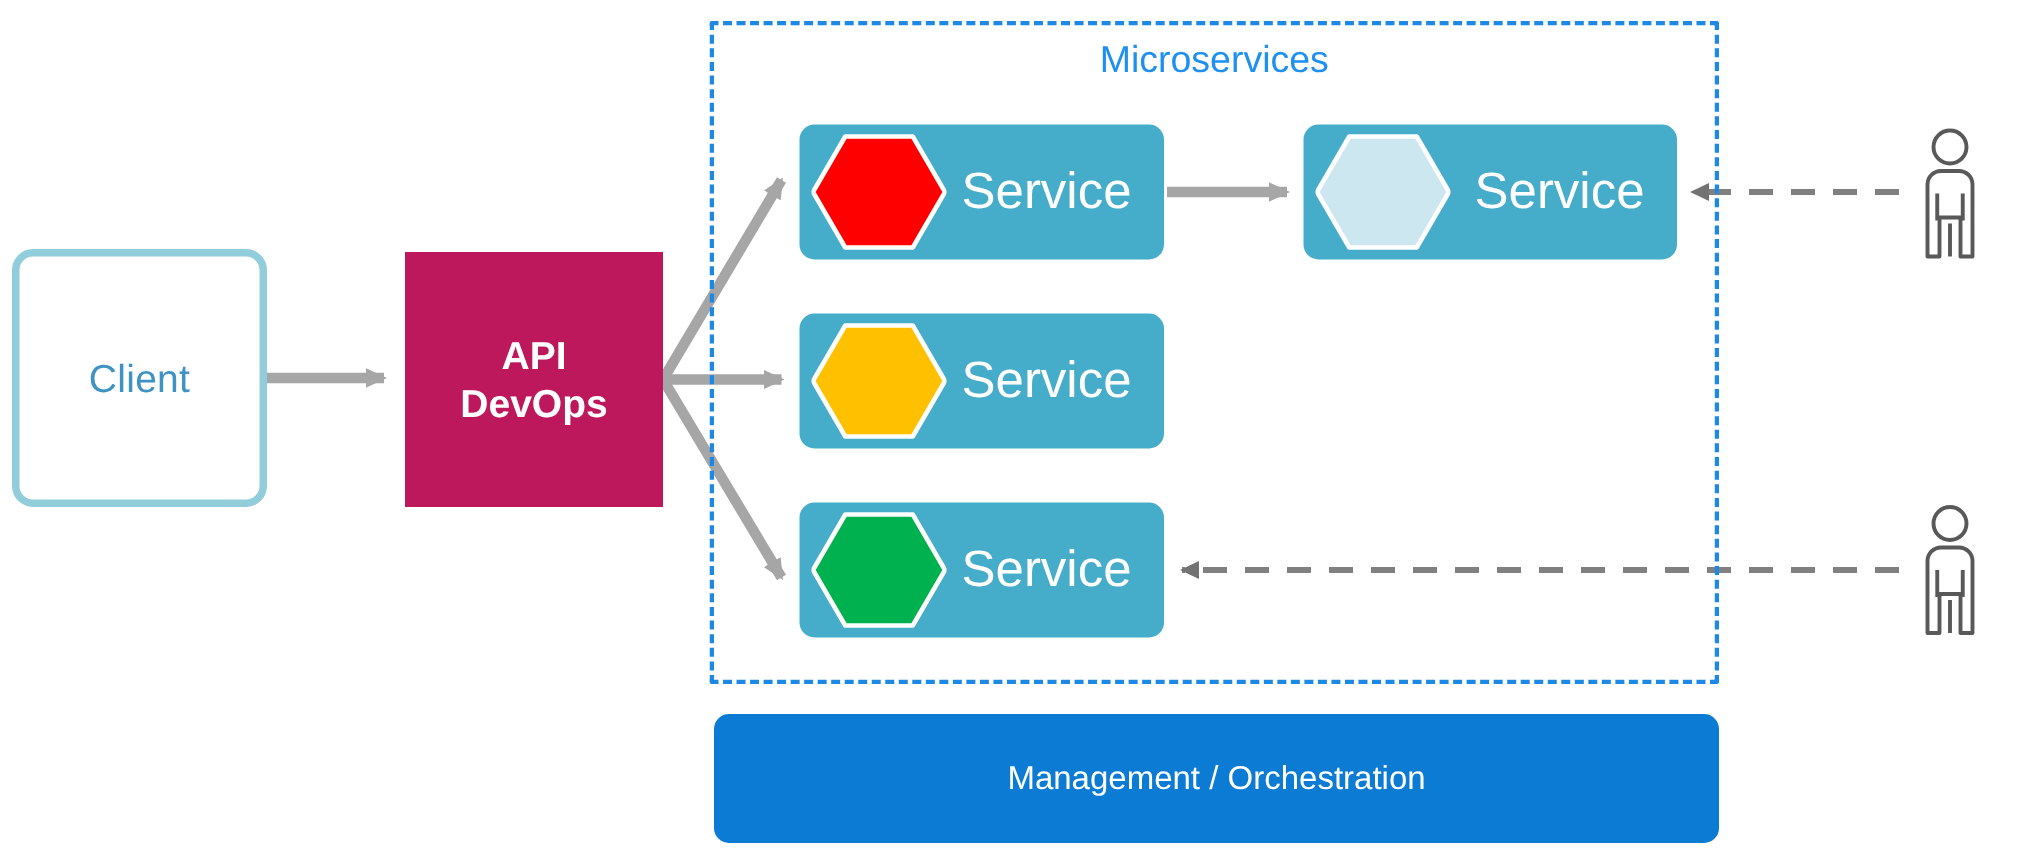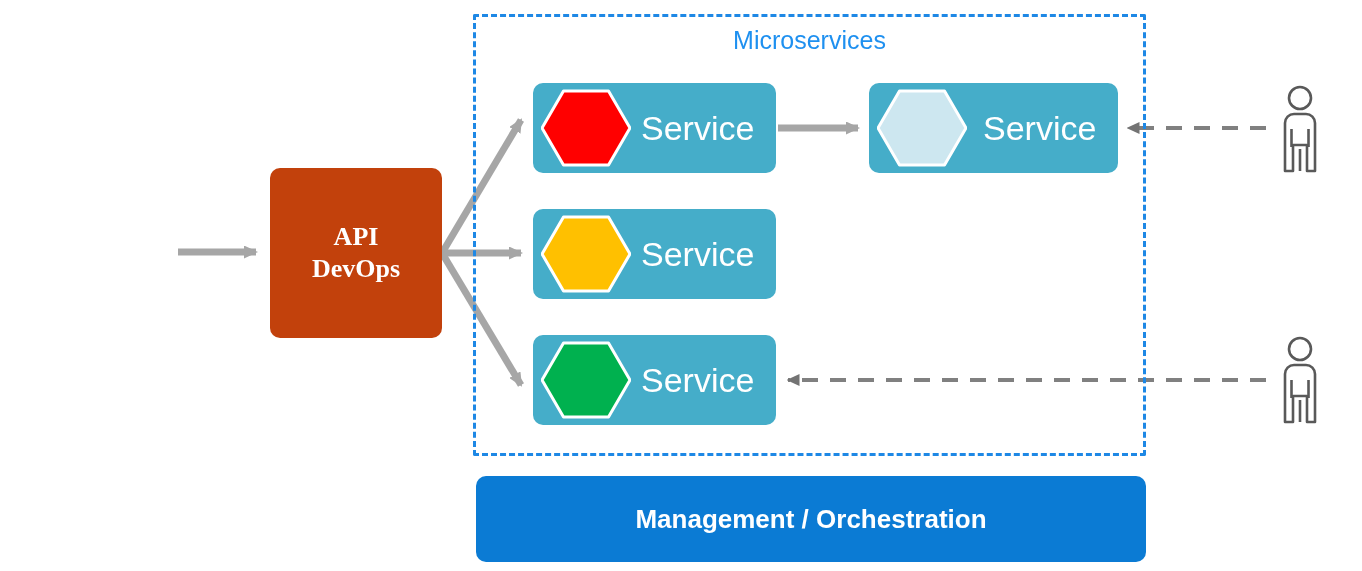--- a/index.html
+++ b/index.html
@@ -45,23 +45,22 @@
     color: #3E93C4;
     font-size: 26px;
     letter-spacing: 0.2px;
   }
   
   #api-gateway-box {
     left: 270px;
     top: 168px;
     width: 172px;
     height: 170px;
-    background: #c2410c;
-    border-radius: 10px;
-    font-family: Liberation Serif, serif;
+    background: #be185d;
+    border-radius: 0;
   }
   #api-gateway-box .label {
     color: #ffffff;
     font-size: 26px;
     font-weight: bold;
     line-height: 1.25;
     text-align: center;
   }
   
   #microservices-group {
@@ -120,22 +119,22 @@
   #management-bar {
     left: 476px;
     top: 476px;
     width: 670px;
     height: 86px;
     background: #0B7BD4;
     border-radius: 10px;
   }
   #management-bar .label {
     color: #ffffff;
-    font-size: 26px;
-    font-weight: bold;
+    font-size: 22px;
+    font-weight: normal;
   }
   
   #devops-label {
     position: absolute;
     left: 1238px;
     top: 38px;
     width: 124px;
     text-align: center;
     color: #1E90F0;
     font-size: 25px;
@@ -188,20 +187,23 @@
 
     <g>
       <line x1="1266" y1="128" x2="1128" y2="128" stroke="#808080" stroke-width="4" stroke-dasharray="16 12" marker-end="url(#arrowDashed)"></line>
     </g>
 
     <g>
       <line x1="1266" y1="380" x2="788" y2="380" stroke="#808080" stroke-width="4" stroke-dasharray="16 12" marker-end="url(#arrowDashed)"></line>
     </g>
   </svg>
 
+  <div class="node" id="client-box">
+    <span class="label">Client</span>
+  </div>
 
   <div class="node" id="api-gateway-box">
     <span class="label">
       <span>API</span><br>
       <span>DevOps</span>
     </span>
   </div>
 
   <div id="microservices-group"></div>
   <div id="microservices-title">Microservices</div>

